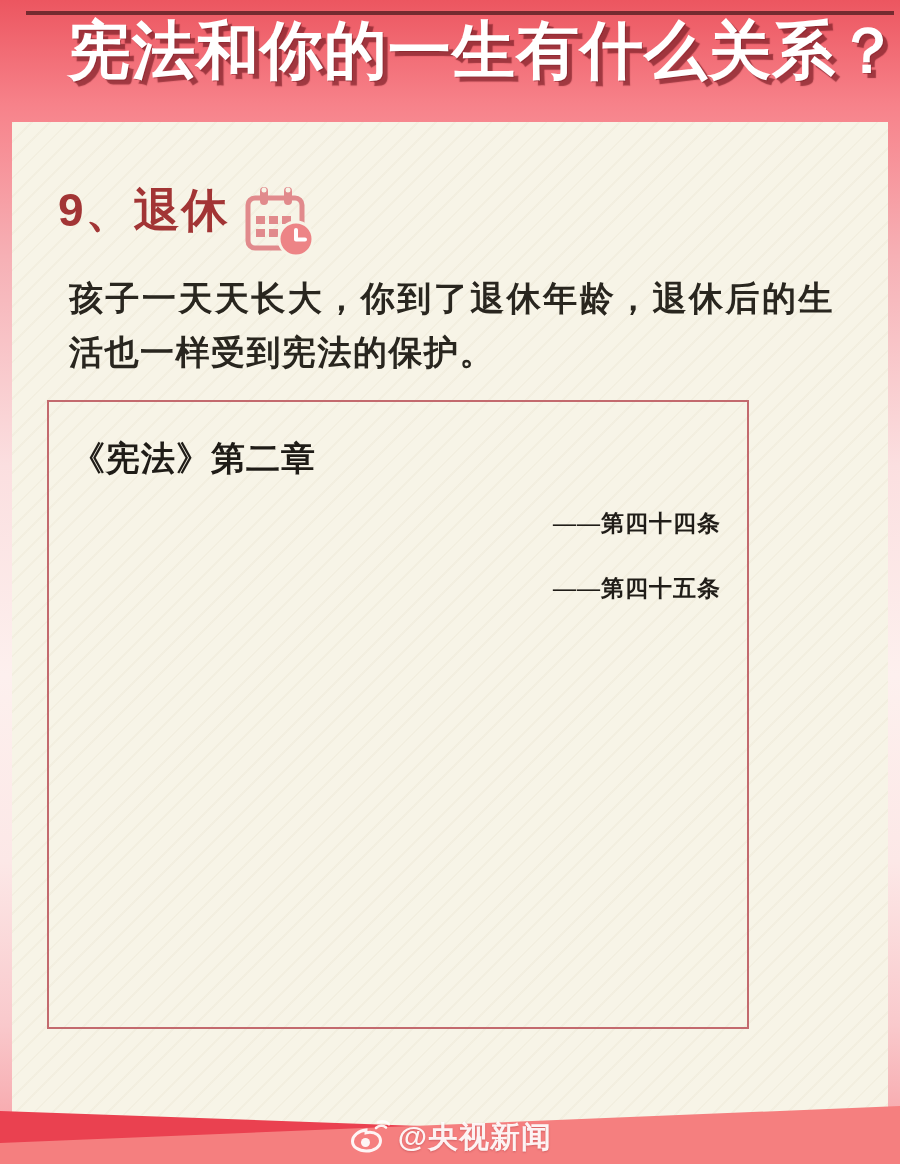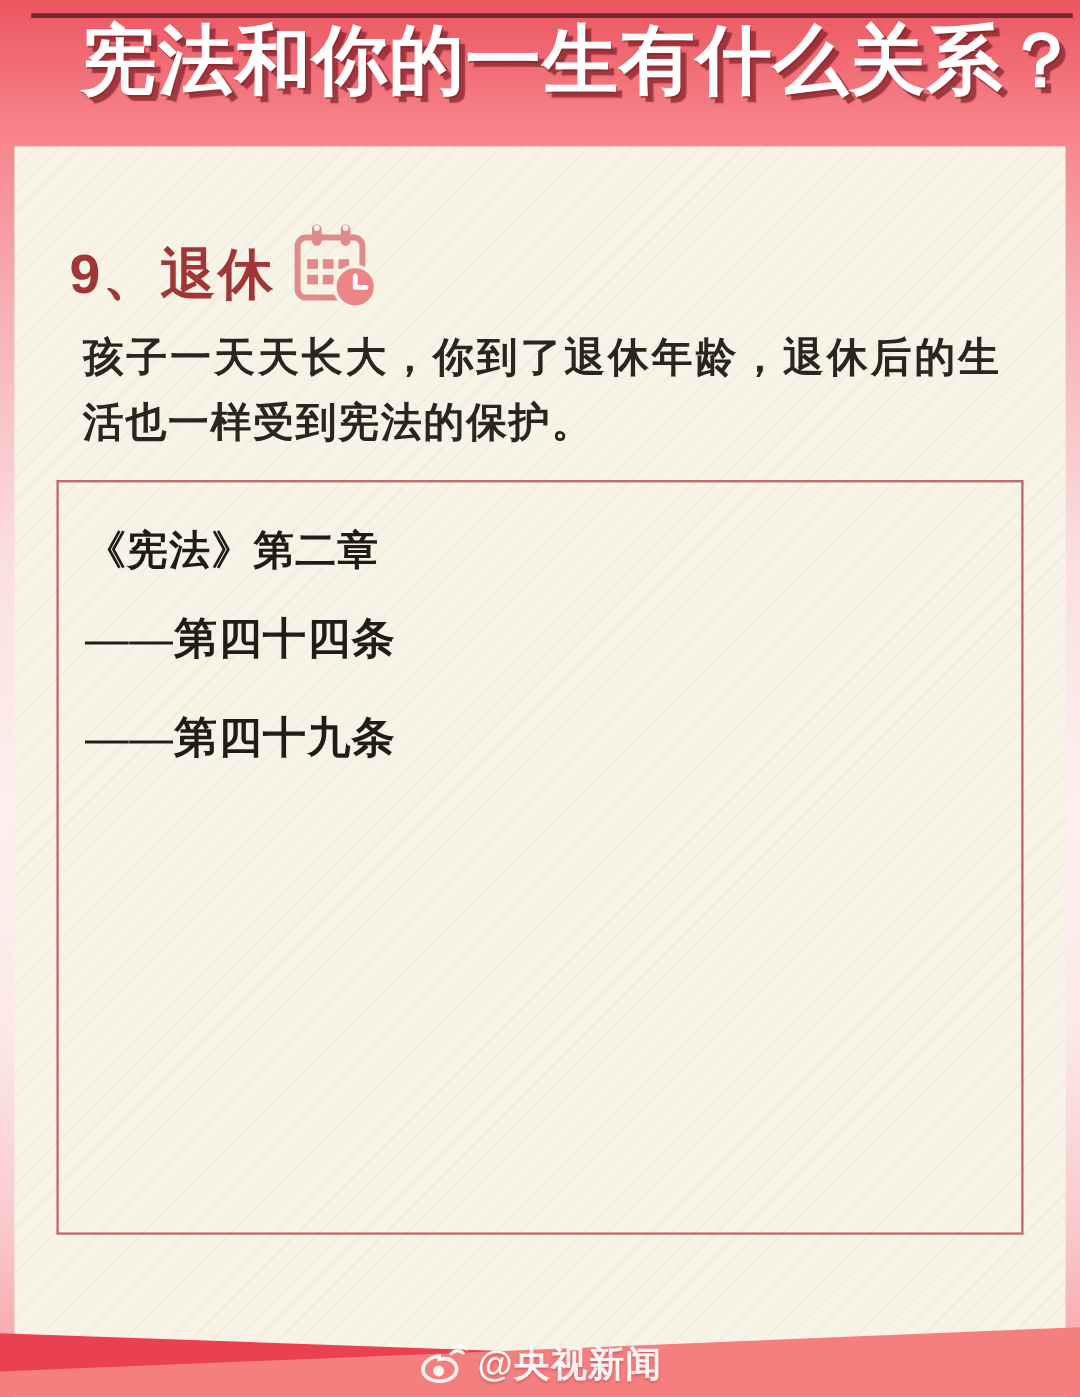--- a/index.html
+++ b/index.html
@@ -21,52 +21,52 @@
     text-shadow:5px 5px 1px rgba(128,32,40,.72), 1px 1px 0 rgba(128,32,40,.5);
   }
   .panel{
     position:absolute;left:12px;right:12px;top:122px;bottom:0;
     background:
       repeating-linear-gradient(135deg, rgba(205,192,160,.10) 0 2px, rgba(0,0,0,0) 2px 13px),
       #f7f4e7;
   }
   .section-row{
     position:absolute;left:46px;top:58px;
-    display:flex;align-items:flex-end;gap:10px;
+    display:flex;align-items:flex-start;gap:10px;
   }
   .section-title{
     color:#a23535;font-size:46px;font-weight:800;letter-spacing:2px;
     font-family:"Liberation Sans",sans-serif;
   }
   .cal-icon{width:76px;height:76px;margin-top:4px;}
   .intro{
     position:absolute;left:43px;right:40px;top:136px;margin:14px;
     font-family:"Liberation Serif",serif;
     font-size:34px;line-height:1.6;font-weight:600;
     color:#29261f;letter-spacing:1.5px;text-align:justify;
   }
   .law-box{
-    position:absolute;left:35px;top:278px;width:806px;height:629px;
+    position:absolute;left:35px;top:278px;width:702px;height:629px;
     border:2px solid #c36a6e;background:rgba(255,255,255,0.0);
     box-sizing:border-box;padding:24px 22px 0 22px;
   }
   .law-title{
     margin:10px 0 26px 0;
     font-family:"Liberation Serif",serif;
     font-size:34px;font-weight:700;color:#1f1c17;letter-spacing:1px;
   }
   .law-text{
     margin:0;font-family:"Liberation Serif",serif;
     font-size:31px;line-height:1.44;color:#29261f;
     letter-spacing:.5px;text-align:justify;font-weight:500;
   }
   .law-source{
-    margin:2px 4px 34px 0;
+    margin:2px 4px 34px 0;text-align:right;
     font-family:"Liberation Serif",serif;
-    font-size:36px;font-weight:700;color:#201d18;letter-spacing:1px;
+    font-size:23px;font-weight:700;color:#201d18;letter-spacing:1px;
   }
   .law-source.last{margin-bottom:0;}
   .footer-bands{position:absolute;left:0;bottom:0;width:900px;height:70px;display:block;}
   .watermark{
     position:absolute;bottom:6px;left:0;right:0;
     display:flex;justify-content:center;align-items:center;gap:8px;
     z-index:5;
   }
   .watermark-text{
     color:rgba(255,255,255,.92);font-size:30px;font-weight:700;
@@ -101,22 +101,22 @@
     </svg>
   </div>
 
   <p class="intro">孩子一天天长大，你到了退休年龄，退休后的生活也一样受到宪法的保护。</p>
 
   <div class="law-box">
     <div class="law-title">《宪法》第二章</div>
 
     <div class="law-source">——第四十四条</div>
 
+    <div class="law-source">——第四十五条</div>
 
-    <div class="law-source last">——第四十九条</div>
   </div>
 
 </div>
 
 <svg class="footer-bands" viewBox="0 0 900 70" preserveAspectRatio="none">
   <polygon points="0,17 900,49 900,70 0,70" fill="#ea4150"></polygon>
   <polygon points="900,12 0,49 0,70 900,70" fill="#f57f7f"></polygon>
 </svg>
 
 <div class="watermark">

